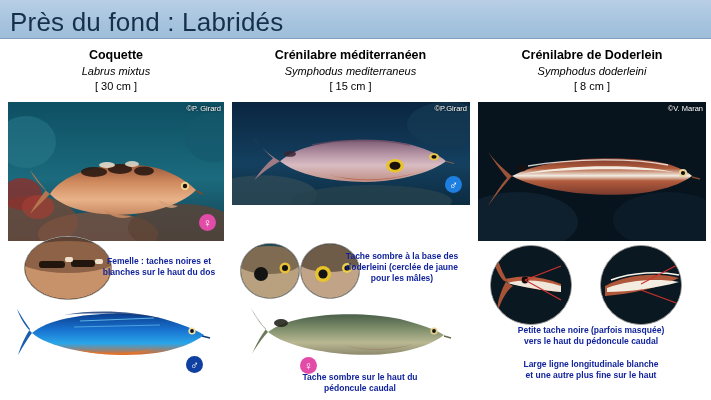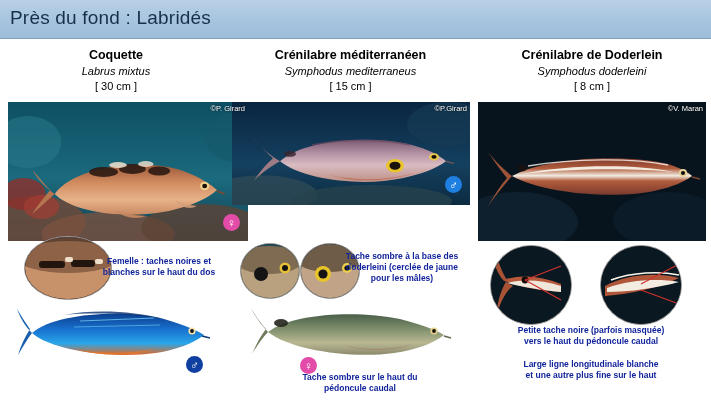--- a/index.html
+++ b/index.html
@@ -14,21 +14,21 @@
   .page{position:relative;width:711px;height:400px;}
 
   
   .header{
     position:absolute;left:0;top:0;width:711px;height:38px;
     background:linear-gradient(to bottom,#b9cfe6 0%,#aac6e0 45%,#9dbdd9 100%);
     border-bottom:1px solid #7f9fc0;
   }
   .header-title{
     position:absolute;left:10px;top:7px;
-    font-size:19px;font-weight:400;color:#16304a;
+    font-size:26px;font-weight:400;color:#16304a;
     letter-spacing:.2px;
   }
 
   
   .col-title{
     position:absolute;text-align:center;
   }
   .col-title .cname{
     font-size:12.5px;font-weight:bold;color:#000;display:block;line-height:15px;
   }
@@ -95,21 +95,21 @@
     <span class="sname">Symphodus mediterraneus</span>
     <span class="size">[ 15 cm ]</span>
   </div>
 
   <div class="col-title" style="left:478px;top:48px;width:228px;">
     <span class="cname">Crénilabre de Doderlein</span>
     <span class="sname">Symphodus doderleini</span>
     <span class="size">[ 8 cm ]</span>
   </div>
 
-  <div class="photo" style="left:8px;top:102px;width:216px;height:139px;background:#ec4899;padding-left:24px;">
+  <div class="photo" style="left:8px;top:102px;width:216px;height:139px;background:#ec4899;">
     <svg class="fill" viewBox="0 0 216 139" preserveAspectRatio="none">
       <defs>
         <linearGradient id="c1bg" x1="0" y1="0" x2="0" y2="1">
           <stop offset="0%" stop-color="#0e4f63"></stop>
           <stop offset="55%" stop-color="#1b6a7d"></stop>
           <stop offset="100%" stop-color="#143f52"></stop>
         </linearGradient>
         <linearGradient id="c1body" x1="0" y1="0" x2="0" y2="1">
           <stop offset="0%" stop-color="#9c5a3c"></stop>
           <stop offset="35%" stop-color="#d08a5e"></stop>

